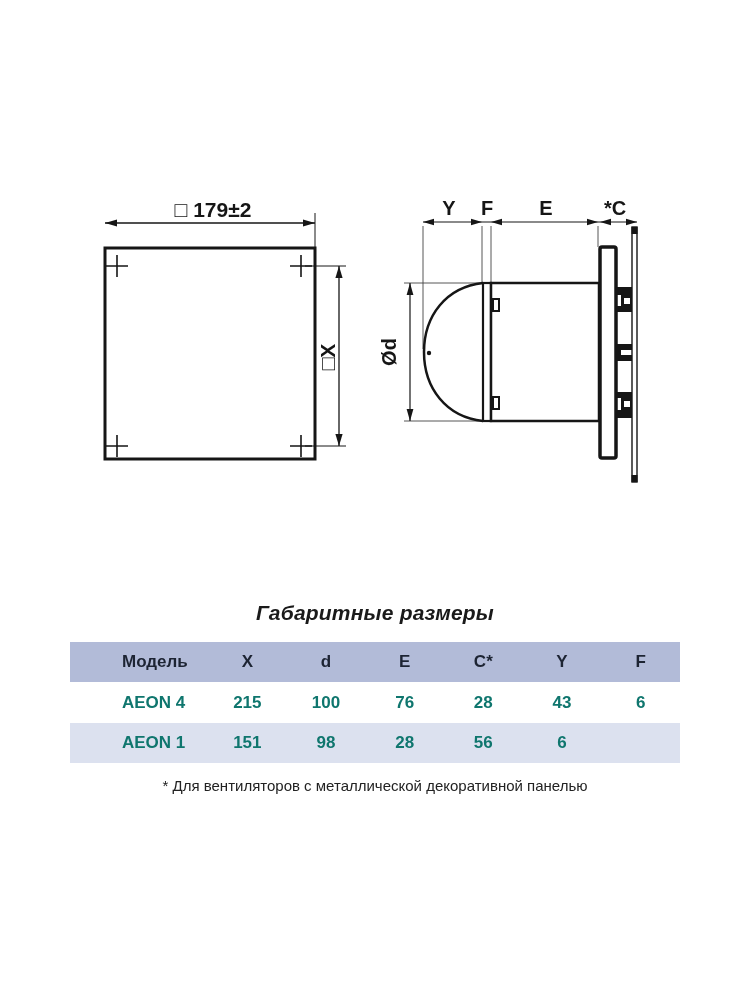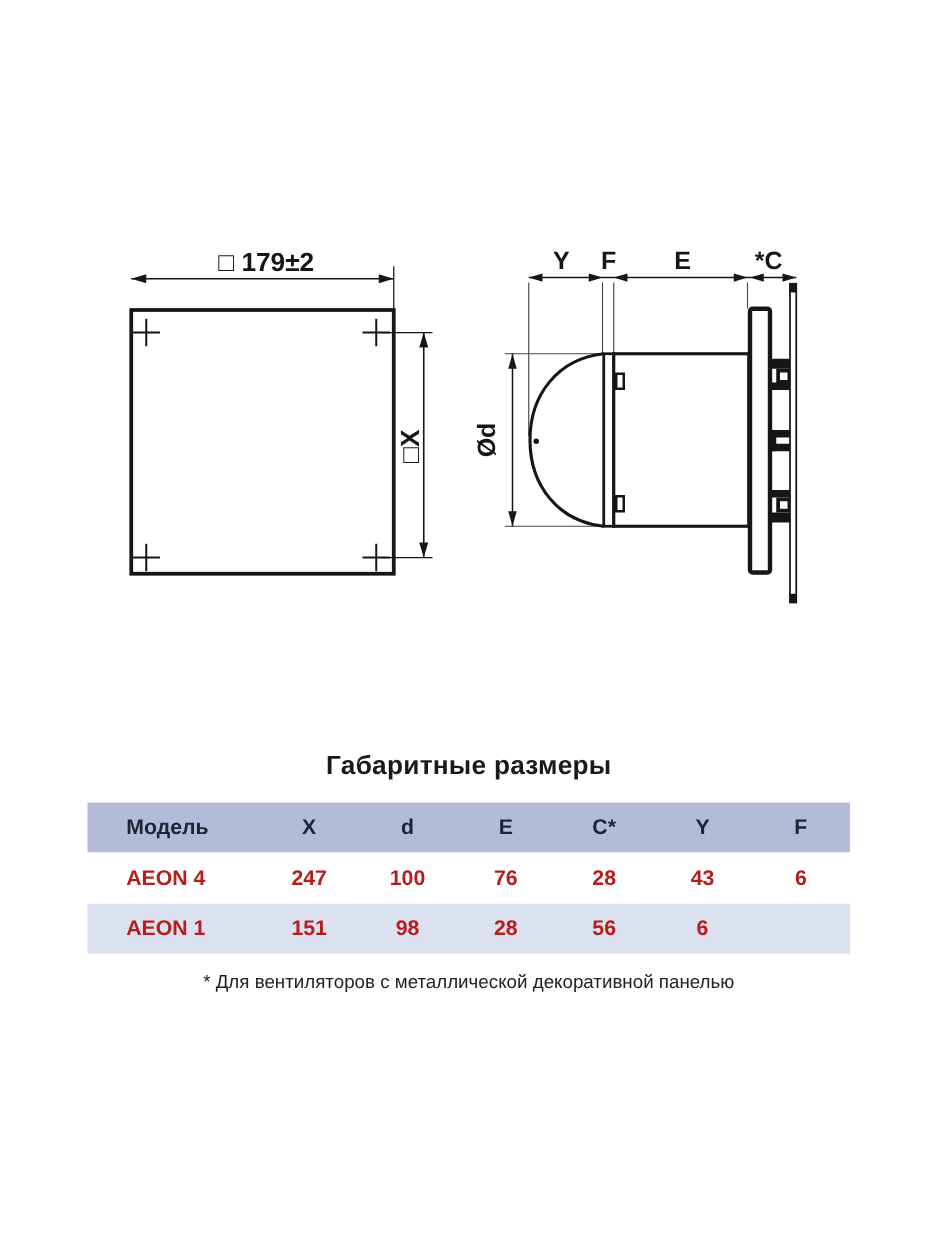--- a/index.html
+++ b/index.html
@@ -4,30 +4,30 @@
 <style>
   html,body{margin:0;padding:0;background:#ffffff;}
   #page{position:relative;width:750px;height:1000px;background:#ffffff;overflow:hidden;
         font-family:"Liberation Sans",sans-serif;color:#1a1a1a;}
   #drawing{position:absolute;top:0;left:0;}
   .dim-label{font-family:"Liberation Sans","DejaVu Sans",sans-serif;font-weight:700;
              font-size:21px;fill:#161616;}
   .dim-label-sm{font-family:"Liberation Sans","DejaVu Sans",sans-serif;font-weight:700;
              font-size:20px;fill:#161616;}
   .section-title{position:absolute;top:601px;left:0;width:750px;text-align:center;
-                 font-size:21px;font-weight:700;color:#1a1a1a;letter-spacing:.2px;}
+                 font-size:21px;font-weight:700;color:#1a1a1a;letter-spacing:.2px;font-style:italic;}
   .dim-table{position:absolute;top:642px;left:70px;width:610px;font-size:17px;}
   .t-head,.t-row{display:grid;grid-template-columns:138px repeat(6,1fr);}
   .t-head{height:40px;background:#b2bbd8;}
   .t-row{height:41px;background:#ffffff;}
   .t-row.alt{height:40px;background:#dce1ef;}
   .th,.td{display:flex;align-items:center;justify-content:center;}
   .th{font-weight:700;color:#1d2433;}
-  .td{font-weight:600;color:#b91c1c;}
-  .model-col{justify-content:flex-start;padding-left:31px;}
+  .td{font-weight:600;color:#0f766e;}
+  .model-col{justify-content:flex-start;padding-left:52px;}
   .footnote{position:absolute;top:777px;left:0;width:750px;text-align:center;
             font-size:15px;font-weight:500;color:#222222;}
 </style>
 </head>
 <body>
 
 <div id="page">
 
   <svg id="drawing" width="750" height="560" viewBox="0 0 750 560">
 
@@ -130,21 +130,21 @@
       <div class="th model-col">Модель</div>
       <div class="th">X</div>
       <div class="th">d</div>
       <div class="th">E</div>
       <div class="th">C*</div>
       <div class="th">Y</div>
       <div class="th">F</div>
     </div>
     <div class="t-row">
       <div class="td model-col">AEON 4</div>
-      <div class="td">247</div>
+      <div class="td">215</div>
       <div class="td">100</div>
       <div class="td">76</div>
       <div class="td">28</div>
       <div class="td">43</div>
       <div class="td">6</div>
     </div>
     <div class="t-row alt">
       <div class="td model-col">AEON 1</div>
       <div class="td">151</div>
       <div class="td">98</div>

